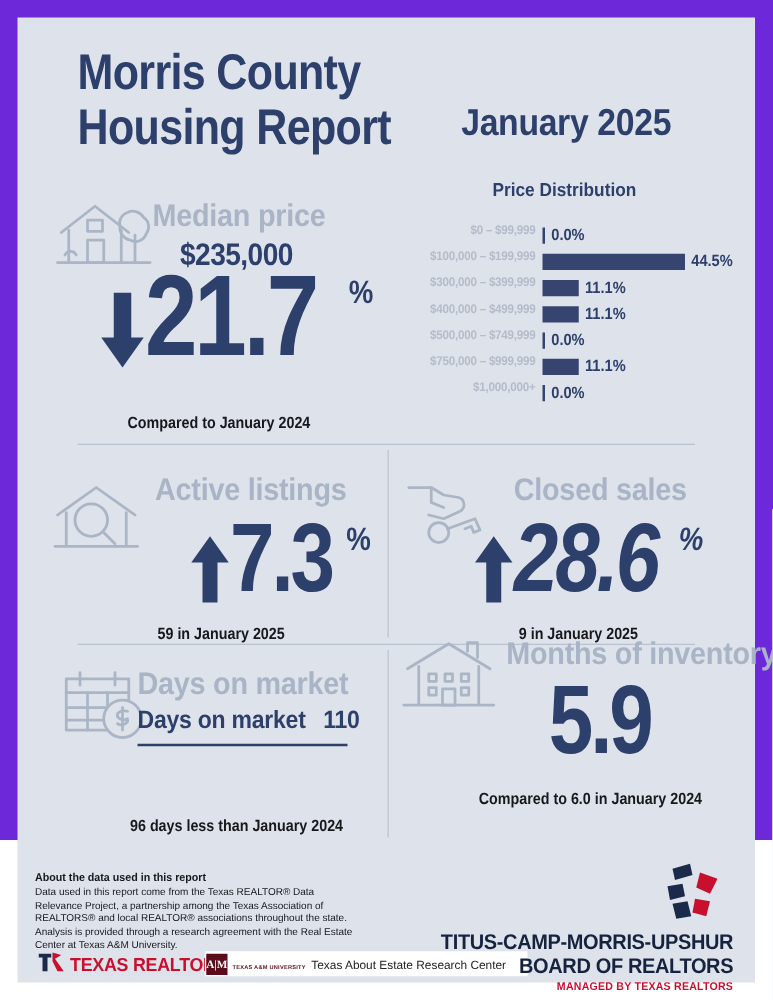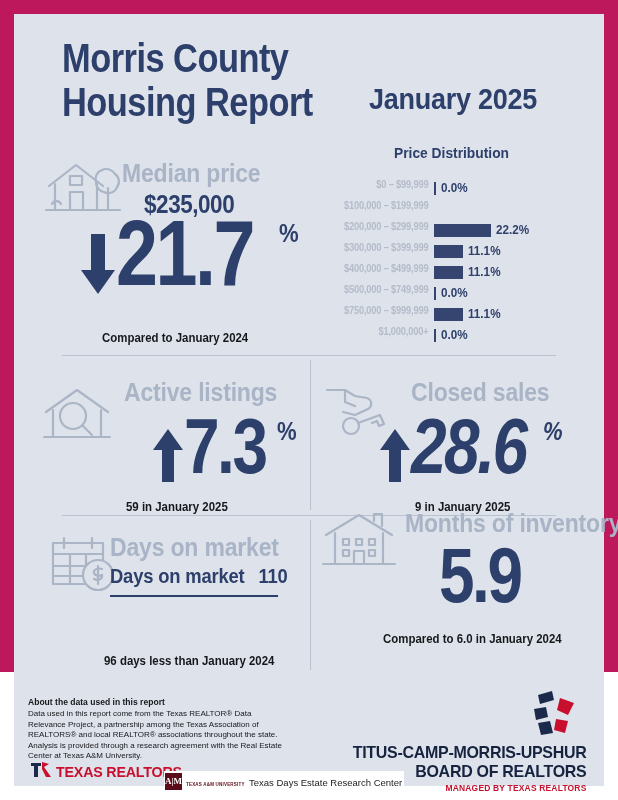--- a/index.html
+++ b/index.html
@@ -10,21 +10,21 @@
   body {
     width: 618px;
     height: 800px;
     font-family: "Liberation Sans", sans-serif;
     overflow: hidden;
   }
   .page {
     position: relative;
     width: 618px;
     height: 672px;
-    background: #be185d;
+    background: #6d28d9;
     box-sizing: border-box;
   }
   .canvas {
     position: absolute;
     left: 14px;
     top: 14px;
     width: 590px;
     height: 772px;
     background: #dee2ea;
   }
@@ -253,22 +253,21 @@
     letter-spacing: -0.2px;
     margin-left: 4px;
     transform: scaleX(0.95);
     transform-origin: left center;
     white-space: nowrap;
   }
   .logo-tamu {
     position: absolute; left: 150px; top: 74px;
     display: flex; align-items: center;
     background: #ffffff;
-    padding: 1px 2px 1px 1px;
-    margin-top: 10px;
+    padding: 1px 17px 1px 1px;
   }
   .tamu-mark {
     width: 17px; height: 17px; background: #5a0c1a;
     color: #ffffff; font-size: 9px; font-weight: bold;
     display: flex; align-items: center; justify-content: center;
     font-family: "Liberation Serif", serif;
   }
   .tamu-text { margin-left: 4px; }
   .tamu-top {
     color: #5a0c1a; font-size: 4.5px; font-weight: bold;
@@ -347,26 +346,23 @@
     <div class="chart">
       <div class="chart-row">
         <div class="chart-cat">$0 – $99,999</div>
         <div class="chart-barwrap">
           <div class="chart-bar" style="width:0px;"></div>
           <div class="chart-val">0.0%</div>
         </div>
       </div>
       <div class="chart-row">
         <div class="chart-cat">$100,000 – $199,999</div>
-      </div>
-      <div class="chart-row">
-        <div class="chart-cat">$200,000 – $299,999</div>
-        <div class="chart-barwrap">
-          <div class="chart-bar" style="width:57px;"></div>
-          <div class="chart-val">22.2%</div>
+        <div class="chart-barwrap">
+          <div class="chart-bar" style="width:114px;"></div>
+          <div class="chart-val">44.5%</div>
         </div>
       </div>
       <div class="chart-row">
         <div class="chart-cat">$300,000 – $399,999</div>
         <div class="chart-barwrap">
           <div class="chart-bar" style="width:29px;"></div>
           <div class="chart-val">11.1%</div>
         </div>
       </div>
       <div class="chart-row">
@@ -503,21 +499,21 @@
             <path d="M12 1 L19 3 L14 6 L21 16 L16 16 L12 8 Z" fill="#c8102e"></path>
           </svg>
         </span>
         <span class="lbl">TEXAS REALTORS</span>
       </div>
 
       <div class="logo-tamu">
         <span class="tamu-mark">A|M</span>
         <span class="tamu-text">
           <span class="tamu-top">TEXAS A&amp;M UNIVERSITY</span>
-          <span class="tamu-main">Texas Days Estate Research Center</span>
+          <span class="tamu-main">Texas About Estate Research Center</span>
         </span>
       </div>
 
       <div class="board-logo">
         <span>
           <svg width="86" height="50" viewBox="0 0 86 50">
             <path d="M30 6 L44 2 L46 11 L32 15 Z" fill="#1b2a4a"></path>
             <path d="M52 9 L66 14 L60 26 L49 21 Z" fill="#c8102e"></path>
             <path d="M26 20 L38 18 L40 28 L28 31 Z" fill="#1b2a4a"></path>
             <path d="M30 34 L42 32 L45 44 L33 46 Z" fill="#1b2a4a"></path>

